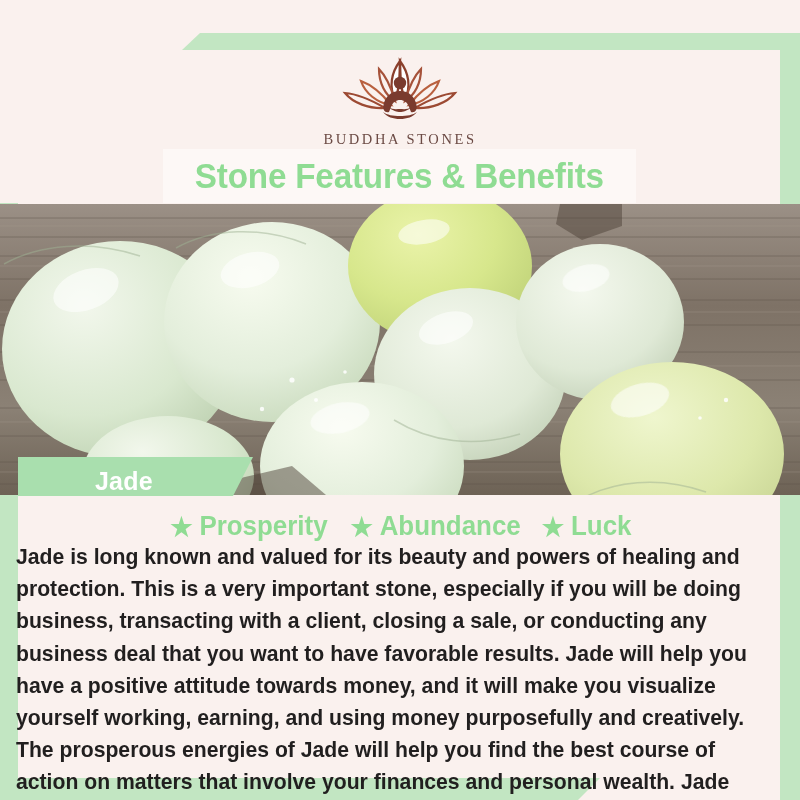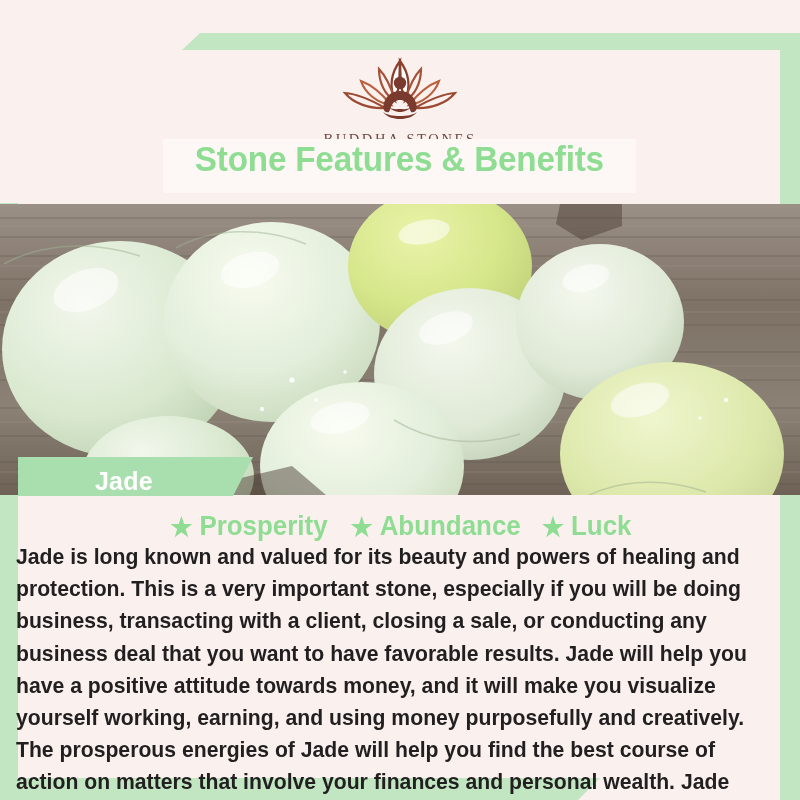--- a/index.html
+++ b/index.html
@@ -40,23 +40,23 @@
   .logo-mark{width:150px;height:72px;display:block;}
   .logo-text{
     margin-top:4px;
     font-family:"Liberation Serif", serif;
     font-size:14.5px;letter-spacing:2.6px;color:#6b4a44;
     font-weight:400;
   }
 
   
   .title-banner{
-    position:absolute;left:163px;top:106px;width:473px;height:54px;
+    position:absolute;left:163px;top:116px;width:473px;height:54px;
     background:#fdf8f6;
-    display:flex;align-items:flex-start;justify-content:center;
+    display:flex;align-items:center;justify-content:center;
     z-index:5;
   }
   .title-text{
     font-family:"Liberation Sans Narrow","Liberation Sans",sans-serif;
     font-weight:bold;
     font-size:35px;
     color:#8fdc93;
     letter-spacing:-0.2px;
     transform:scaleX(0.95);
     white-space:nowrap;

